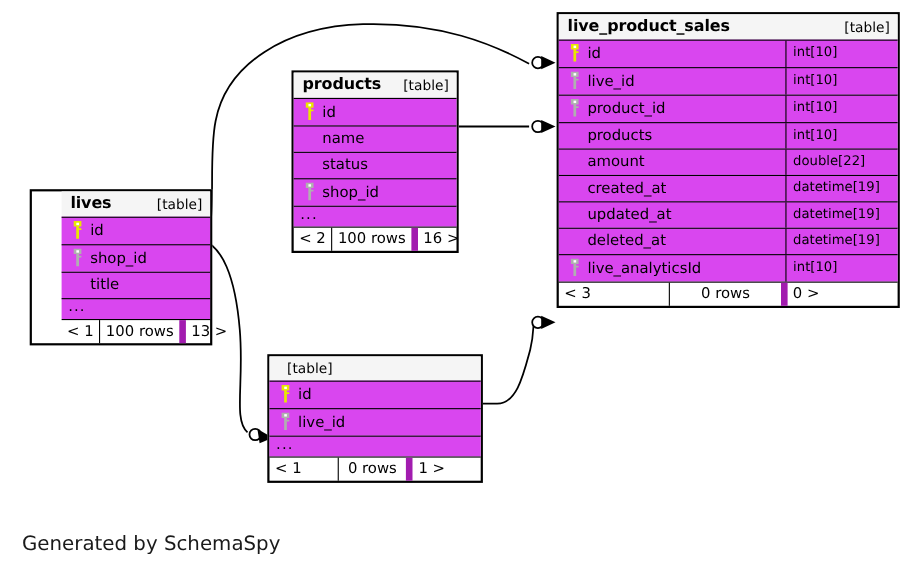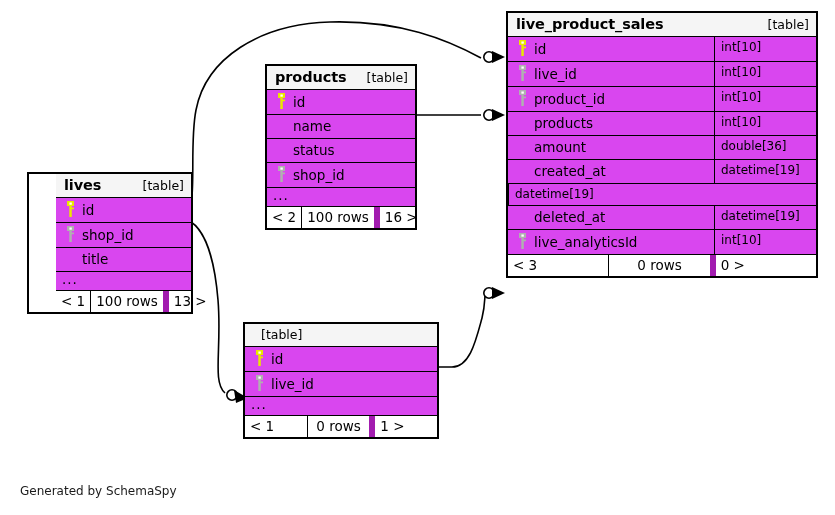--- a/index.html
+++ b/index.html
@@ -109,21 +109,21 @@
   .foot-r { flex: 1 1 0; border-left: 6px solid #a21caf; }
 
   
   .key-svg { display: block; }
 
   
   #caption {
     position: absolute;
     left: 20px;
     top: 484px;
-    font-size: 12px;
+    font-size: 18px;
     color: #1a1a1a;
     white-space: nowrap;
   }
 </style>
 </head>
 <body>
 
 <div id="canvas">
 
   <svg id="edges" viewBox="0 0 835 515" width="835" height="515">
@@ -199,30 +199,34 @@
           <span class="keyslot"></span>
           <span>products</span>
         </div>
         <div class="er-col-type" style="width: 102px;">int[10]</div>
       </div>
       <div class="er-row">
         <div class="er-col-name">
           <span class="keyslot"></span>
           <span>amount</span>
         </div>
-        <div class="er-col-type" style="width: 102px;">double[36]</div>
+        <div class="er-col-type" style="width: 102px;">double[22]</div>
       </div>
       <div class="er-row">
         <div class="er-col-name">
           <span class="keyslot"></span>
           <span>created_at</span>
         </div>
         <div class="er-col-type" style="width: 102px;">datetime[19]</div>
       </div>
       <div class="er-row">
+        <div class="er-col-name">
+          <span class="keyslot"></span>
+          <span>updated_at</span>
+        </div>
         <div class="er-col-type" style="width: 102px;">datetime[19]</div>
       </div>
       <div class="er-row">
         <div class="er-col-name">
           <span class="keyslot"></span>
           <span>deleted_at</span>
         </div>
         <div class="er-col-type" style="width: 102px;">datetime[19]</div>
       </div>
       <div class="er-row">

